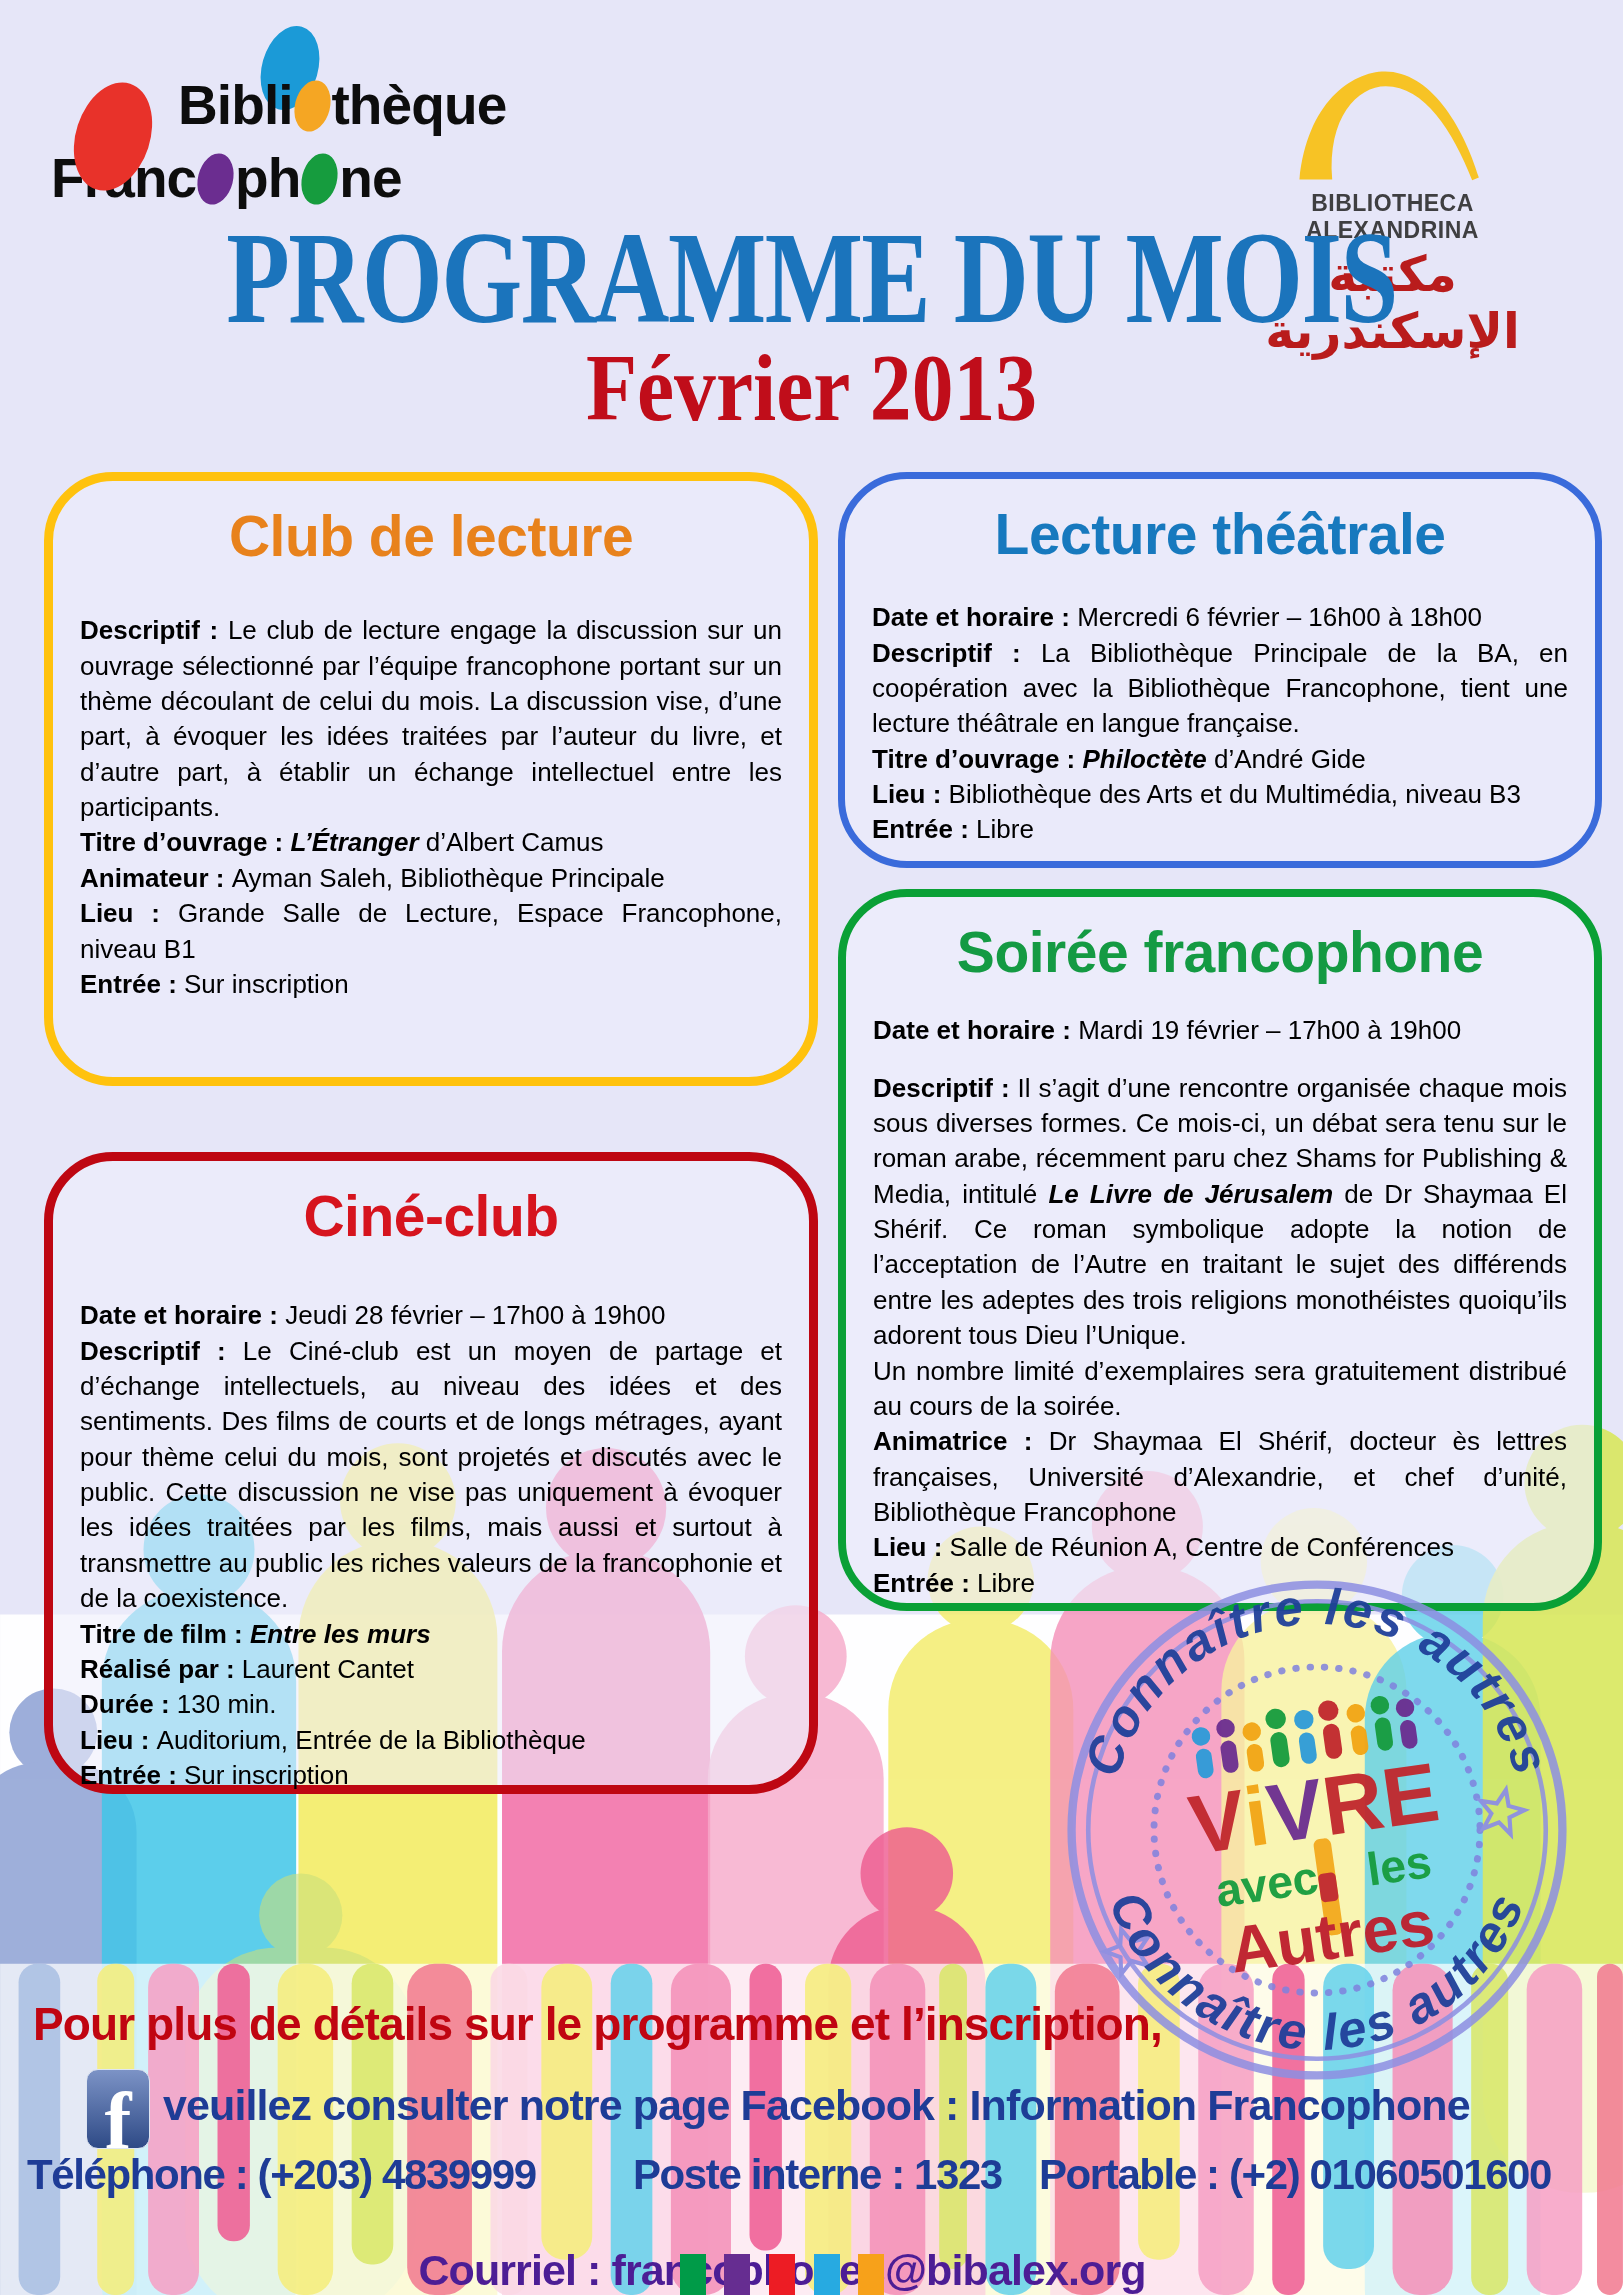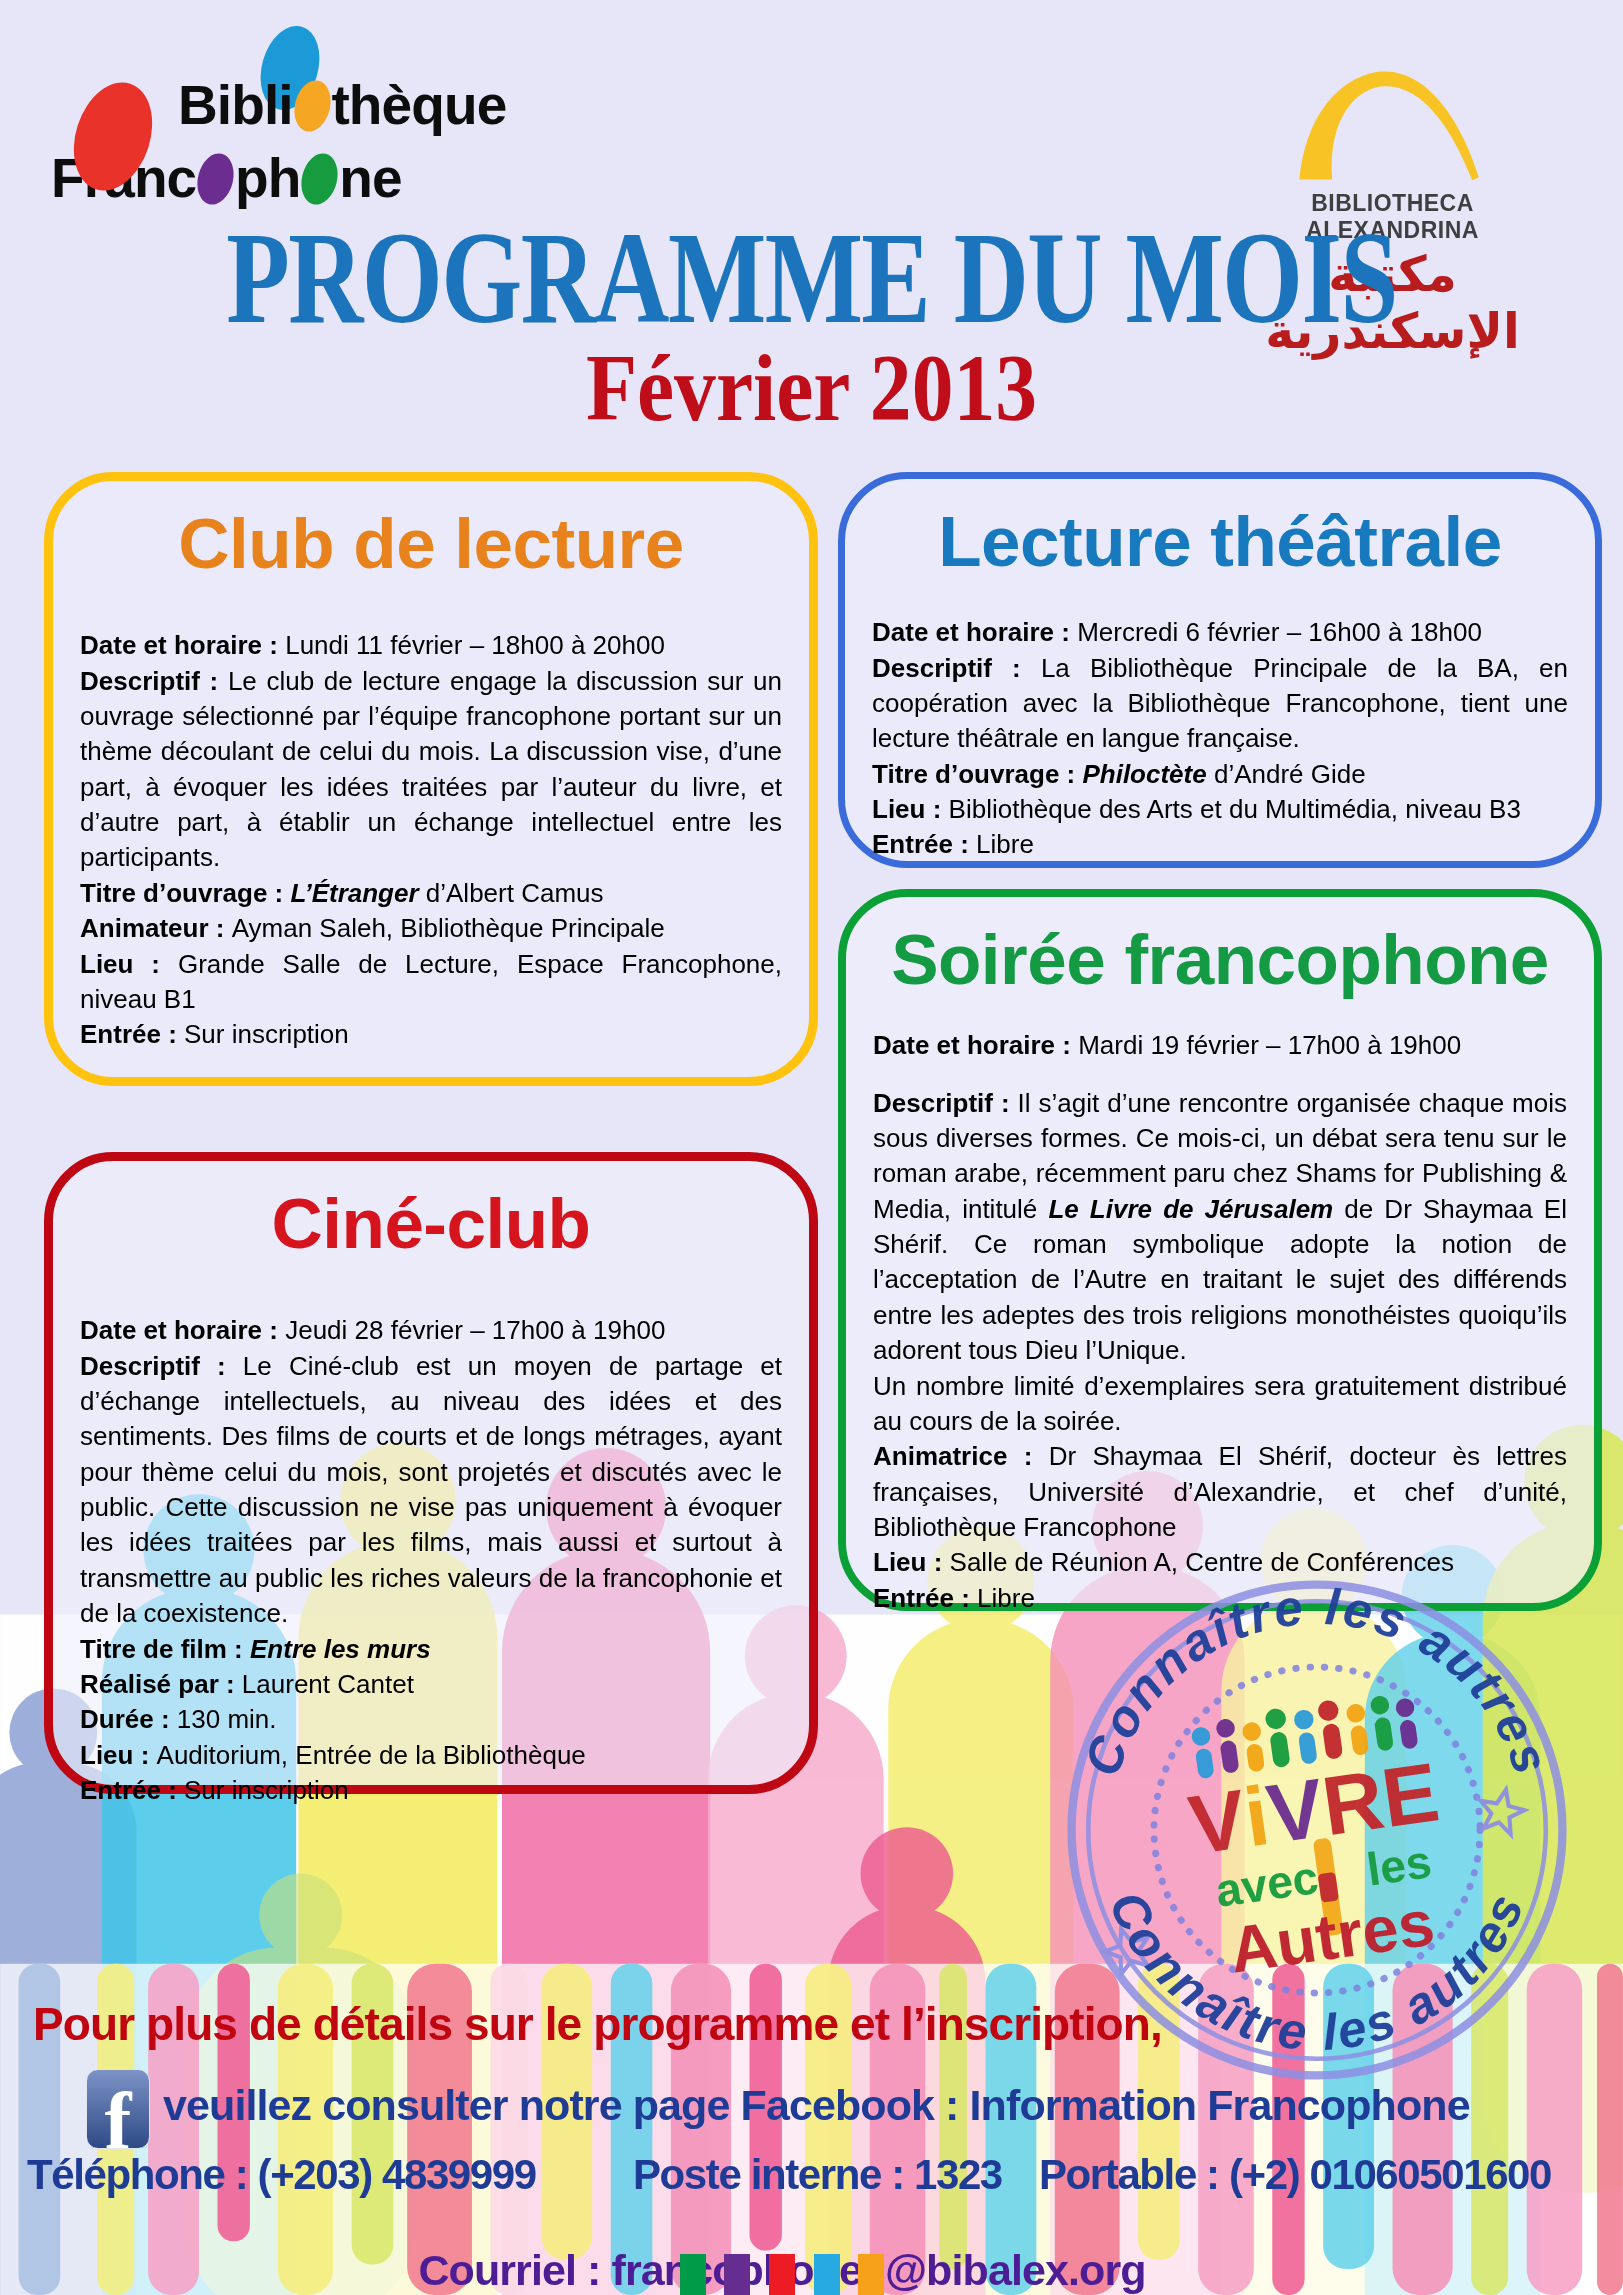--- a/index.html
+++ b/index.html
@@ -34,21 +34,21 @@
   .subtitle{position:absolute;left:0;right:0;top:333px;z-index:2;text-align:center;
          font-family:"Liberation Serif",serif;font-weight:bold;color:#C00D1A;
          font-size:95px;transform:scaleX(0.88);white-space:nowrap;}
 
   
   .event{position:absolute;z-index:2;box-sizing:border-box;border-radius:69px;padding:14px 27px;}
   #club   {left:44px;  top:472px;width:774px;height:614px;border:9.3px solid #FFC20E;background:rgba(234,234,250,0.78);}
   #cine   {left:44px;  top:1152px;width:774px;height:642px;border:9.3px solid #BE0712;background:rgba(238,238,252,0.60);}
   #lecture{left:838px;top:472px;width:764px;height:396px; border:7.4px solid #3A6BDB;background:rgba(234,234,250,0.78);}
   #soiree {left:838px;top:889px;width:764px;height:722px;border:8.3px solid #0AA036;background:rgba(238,238,252,0.66);}
-  .event h2{margin:8.3px 0 25.4px;text-align:center;font-size:71px;letter-spacing:-0.5px;}
+  .event h2{margin:8.3px 0 25.4px;text-align:center;font-size:57px;letter-spacing:-0.5px;}
   #club h2{color:#E8821C;margin-bottom:44px;}
   #lecture h2{color:#1779BE;margin-bottom:33px;}
   #cine h2{color:#D6141E;margin-bottom:49px;}
   #soiree h2{color:#149A43;margin-bottom:28px;}
   .field{margin:0;font-size:26px;line-height:1.36;text-align:justify;color:#000;}
   .field.gap{margin-top:22px;}
   .lbl{font-weight:bold;}
   .it{font-weight:bold;font-style:italic;}
 
   
@@ -175,21 +175,20 @@
     </svg>
     <div class="lr-name">BIBLIOTHECA ALEXANDRINA</div>
     <div class="lr-ar">مكتبة الإسكندرية</div>
   </div>
 
   <div class="title">PROGRAMME DU MOIS</div>
   <div class="subtitle">Février 2013</div>
 
   <section class="event" id="club">
     <h2>Club de lecture</h2>
-    <p class="field"><span class="lbl">Date et horaire : </span><span>Lundi 11 février – 18h00 à 20h00</span><span class="it"></span><span></span></p>
     <p class="field"><span class="lbl">Descriptif : </span><span>Le club de lecture engage la discussion sur un ouvrage sélectionné par l’équipe francophone portant sur un thème découlant de celui du mois. La discussion vise, d’une part, à évoquer les idées traitées par l’auteur du livre, et d’autre part, à établir un échange intellectuel entre les participants.</span><span class="it"></span><span></span></p>
     <p class="field"><span class="lbl">Titre d’ouvrage : </span><span></span><span class="it">L’Étranger</span><span> d’Albert Camus</span></p>
     <p class="field"><span class="lbl">Animateur : </span><span>Ayman Saleh, Bibliothèque Principale</span><span class="it"></span><span></span></p>
     <p class="field"><span class="lbl">Lieu : </span><span>Grande Salle de Lecture, Espace Francophone, niveau B1</span><span class="it"></span><span></span></p>
     <p class="field"><span class="lbl">Entrée : </span><span>Sur inscription</span><span class="it"></span><span></span></p>
   </section>
 
   <section class="event" id="lecture">
     <h2>Lecture théâtrale</h2>
     <p class="field"><span class="lbl">Date et horaire : </span><span>Mercredi 6 février – 16h00 à 18h00</span><span class="it"></span><span></span></p>

